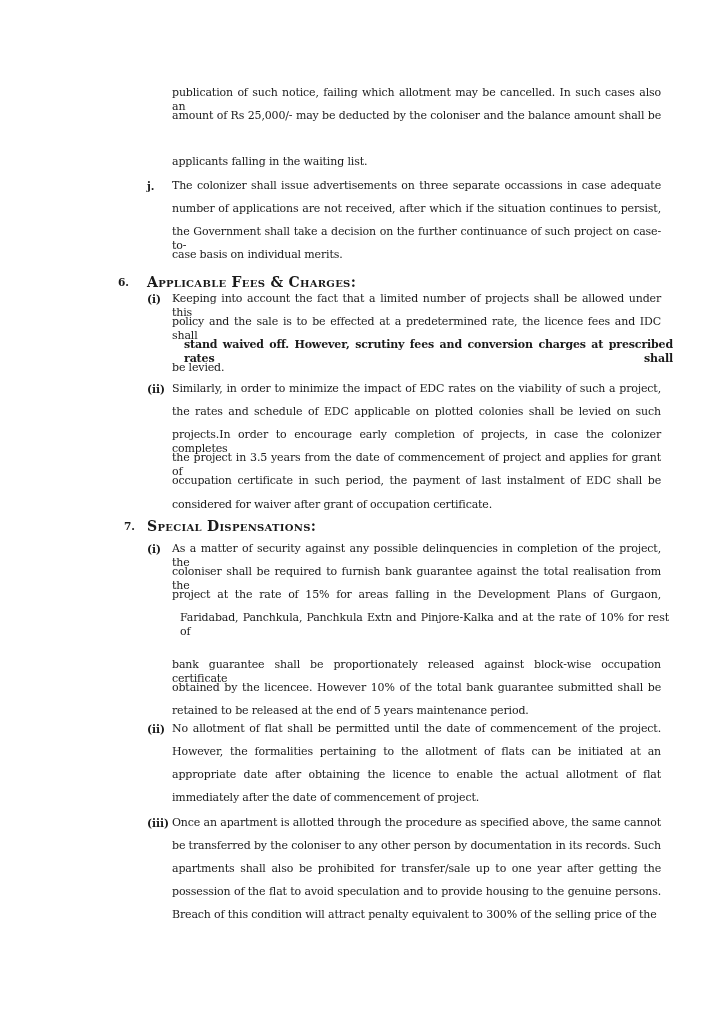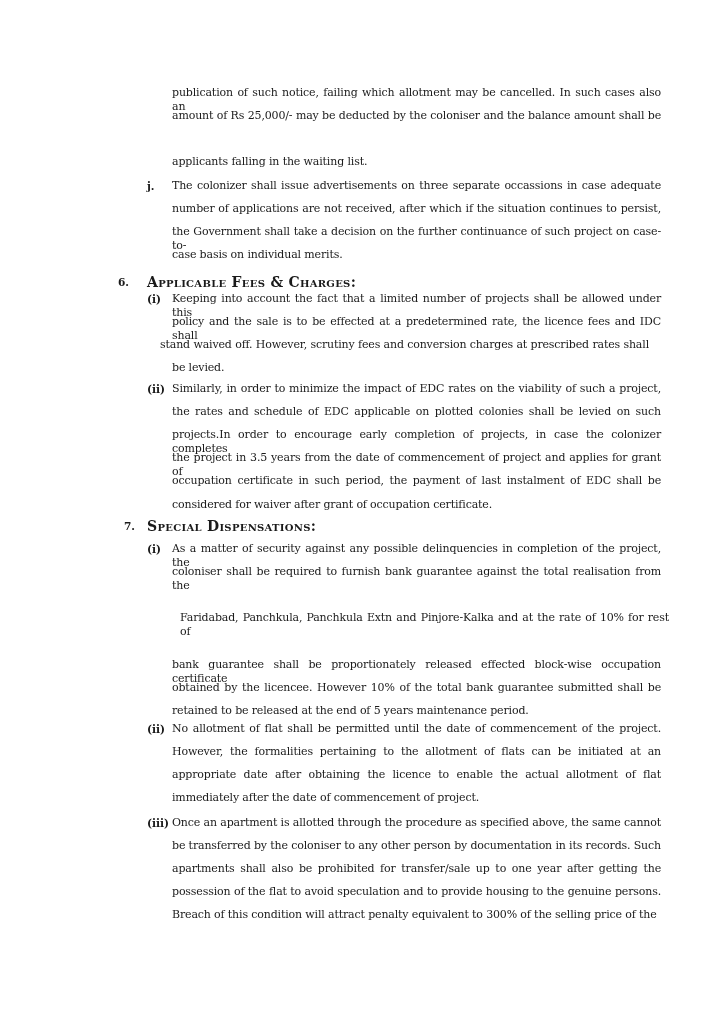--- a/index.html
+++ b/index.html
@@ -31,36 +31,37 @@
     <div class="marker" style="left: 147px; top: 179px;">j.</div>
     <div class="line just" style="left: 172px; top: 179px; width: 489px;">The colonizer shall issue advertisements on three separate occassions in case adequate</div>
     <div class="line just" style="left: 172px; top: 202.1px; width: 489px;">number of applications are not received, after which if the situation continues to persist,</div>
     <div class="line just" style="left: 172px; top: 225.2px; width: 489px;">the Government shall take a decision on the further continuance of such project on case-to-</div>
     <div class="line" style="left: 172px; top: 248.3px;">case basis on individual merits.</div>
     <div class="sec-num" style="left: 118px; top: 275px;">6.</div>
     <div class="heading" style="left: 147px; top: 275px;">Applicable Fees &amp; Charges:</div>
     <div class="marker" style="left: 147px; top: 292px;">(i)</div>
     <div class="line just" style="left: 172px; top: 292px; width: 489px;">Keeping into account the fact that a limited number of projects shall be allowed under this</div>
     <div class="line just" style="left: 172px; top: 315.1px; width: 489px;">policy and the sale is to be effected at a predetermined rate, the licence fees and IDC shall</div>
-    <div class="line just" style="left: 160px; top: 338.2px; width: 489px;">stand waived off. However, scrutiny fees and conversion charges at prescribed rates shall</div>
+    <div class="line just" style="left: 184px; top: 338.2px; width: 489px; font-weight: bold;">stand waived off. However, scrutiny fees and conversion charges at prescribed rates shall</div>
     <div class="line" style="left: 172px; top: 361.3px;">be levied.</div>
     <div class="marker" style="left: 147px; top: 382px;">(ii)</div>
     <div class="line just" style="left: 172px; top: 382px; width: 489px;">Similarly, in order to minimize the impact of EDC rates on the viability of such a project,</div>
     <div class="line just" style="left: 172px; top: 405.1px; width: 489px;">the rates and schedule of EDC applicable on plotted colonies shall be levied on such</div>
     <div class="line just" style="left: 172px; top: 428.2px; width: 489px;">projects.In order to encourage early completion of projects, in case the colonizer completes</div>
     <div class="line just" style="left: 172px; top: 451.3px; width: 489px;">the project in 3.5 years from the date of commencement of project and applies for grant of</div>
     <div class="line just" style="left: 172px; top: 474.4px; width: 489px;">occupation certificate in such period, the payment of last instalment of EDC shall be</div>
     <div class="line" style="left: 172px; top: 497.5px;">considered for waiver after grant of occupation certificate.</div>
     <div class="sec-num" style="left: 124px; top: 519px;">7.</div>
     <div class="heading" style="left: 147px; top: 519px;">Special Dispensations:</div>
     <div class="marker" style="left: 147px; top: 542px;">(i)</div>
     <div class="line just" style="left: 172px; top: 542px; width: 489px;">As a matter of security against any possible delinquencies in completion of the project, the</div>
     <div class="line just" style="left: 172px; top: 565.1px; width: 489px;">coloniser shall be required to furnish bank guarantee against the total realisation from the</div>
+    <div class="line just" style="left: 172px; top: 588.2px; width: 489px;">project at the rate of 15% for areas falling in the Development Plans of Gurgaon,</div>
     <div class="line just" style="left: 180px; top: 611.3px; width: 489px;">Faridabad, Panchkula, Panchkula Extn and Pinjore-Kalka and at the rate of 10% for rest of</div>
-    <div class="line just" style="left: 172px; top: 657.5px; width: 489px;">bank guarantee shall be proportionately released effected block-wise occupation certificate</div>
+    <div class="line just" style="left: 172px; top: 657.5px; width: 489px;">bank guarantee shall be proportionately released against block-wise occupation certificate</div>
     <div class="line just" style="left: 172px; top: 680.6px; width: 489px;">obtained by the licencee. However 10% of the total bank guarantee submitted shall be</div>
     <div class="line" style="left: 172px; top: 703.7px;">retained to be released at the end of 5 years maintenance period.</div>
     <div class="marker" style="left: 147px; top: 722px;">(ii)</div>
     <div class="line just" style="left: 172px; top: 722px; width: 489px;">No allotment of flat shall be permitted until the date of commencement of the project.</div>
     <div class="line just" style="left: 172px; top: 745.1px; width: 489px;">However, the formalities pertaining to the allotment of flats can be initiated at an</div>
     <div class="line just" style="left: 172px; top: 768.2px; width: 489px;">appropriate date after obtaining the licence to enable the actual allotment of flat</div>
     <div class="line" style="left: 172px; top: 791.3px;">immediately after the date of commencement of project.</div>
     <div class="marker" style="left: 147px; top: 816px;">(iii)</div>
     <div class="line just" style="left: 172px; top: 816px; width: 489px;">Once an apartment is allotted through the procedure as specified above, the same cannot</div>
     <div class="line just" style="left: 172px; top: 839.1px; width: 489px;">be transferred by the coloniser to any other person by documentation in its records. Such</div>

